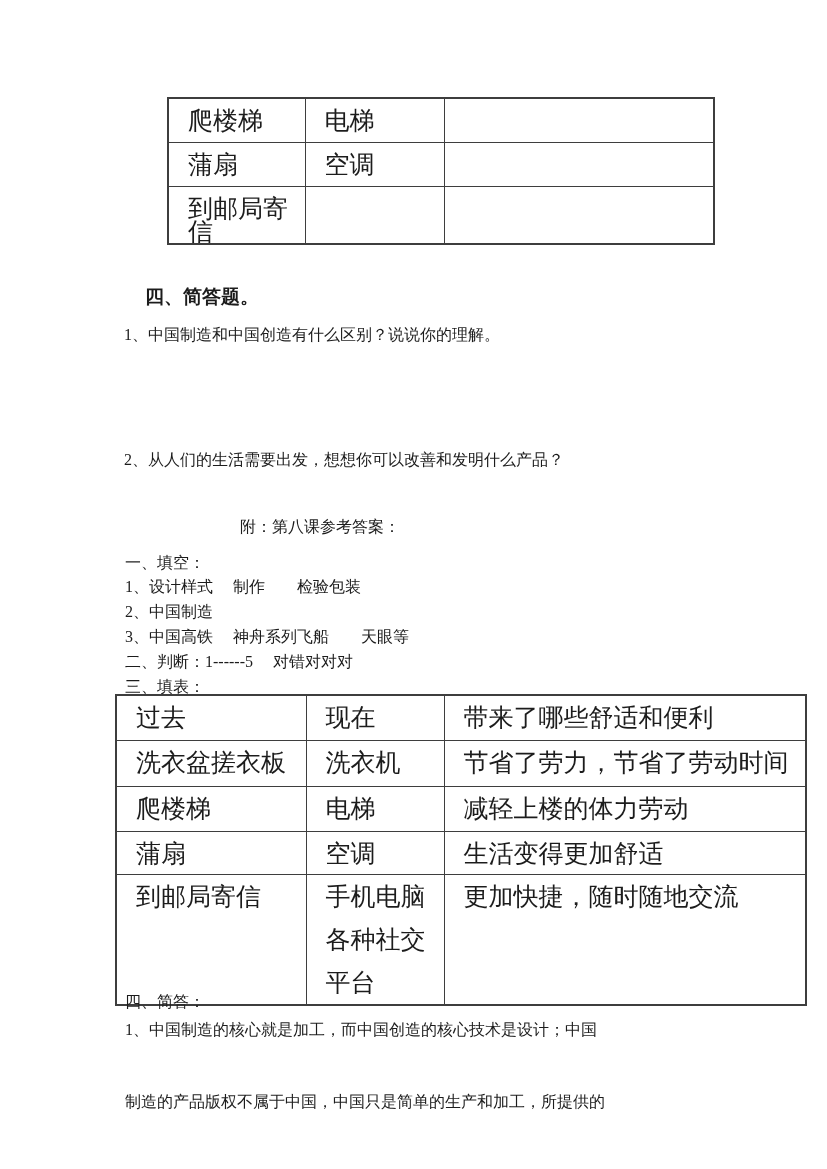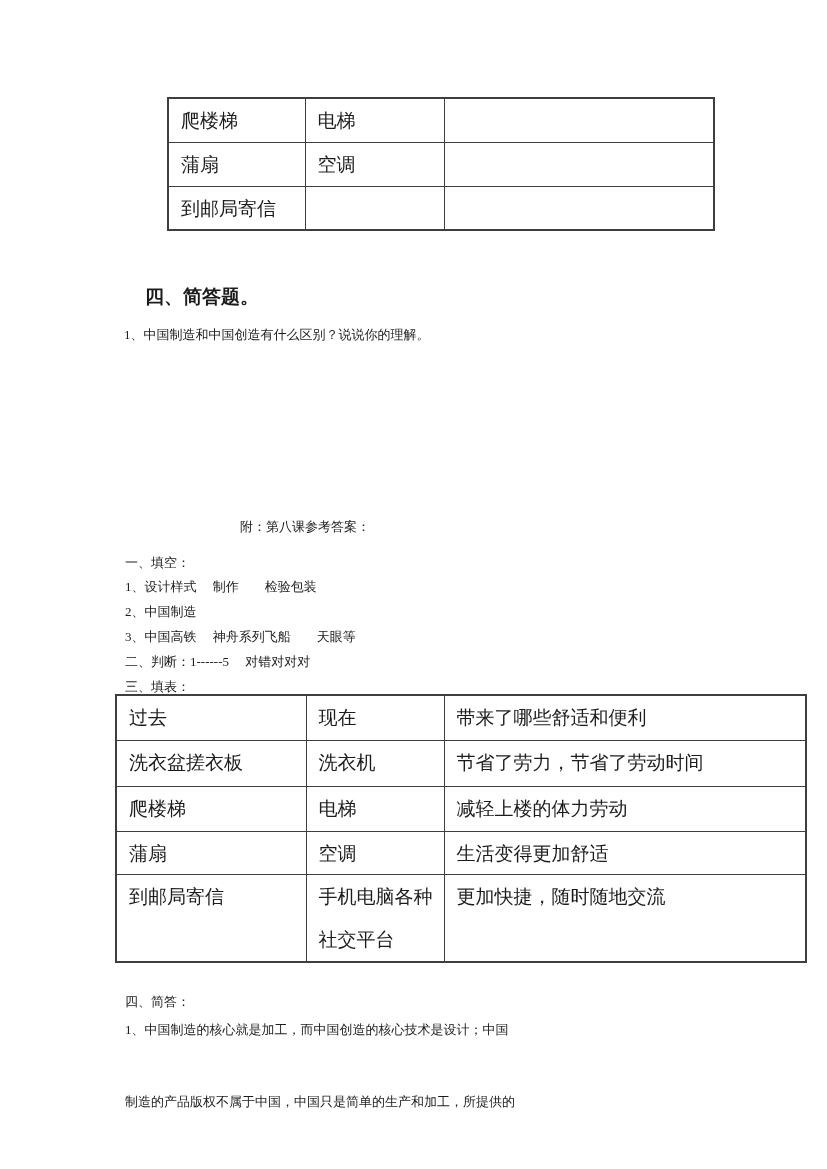--- a/index.html
+++ b/index.html
@@ -6,34 +6,34 @@
   .page {
     position: relative;
     width: 827px;
     height: 1169px;
     background: #ffffff;
     font-family: "Liberation Serif", "DejaVu Serif", serif;
     color: #1c1c1c;
     overflow: hidden;
   }
   .abs { position: absolute; white-space: pre-wrap; }
-  .t19 { font-size: 13px; line-height: 23px; }
+  .t19 { font-size: 16px; line-height: 23px; }
   .t20b { font-size: 19px; line-height: 24px; font-weight: bold; }
 
   table.tbl {
     position: absolute;
     border-collapse: collapse;
     table-layout: fixed;
     border: 2px solid #3e3e3e;
   }
   table.tbl td {
     border: 1px solid #3e3e3e;
     vertical-align: top;
-    padding: 10px 4px 0 12px;
-    font-size: 19px;
+    padding: 10px 4px 0 19px;
+    font-size: 25px;
     line-height: 23px;
     overflow: hidden;
   }
   .top-tbl { left: 167px; top: 97px; width: 548px; }
   .top-tbl tr { height: 44px; }
 
   .ans-tbl { left: 115px; top: 694px; width: 692px; }
   .ans-tbl tr.rh { height: 45px; }
   .ans-tbl tr.r2 { height: 46px; margin-top: 24px; }
   .ans-tbl tr.r4 { height: 43px; }
@@ -65,20 +65,21 @@
       <tr>
         <td>到邮局寄信</td>
         <td></td>
         <td></td>
       </tr>
     </tbody>
   </table>
 
   <div class="abs t20b" style="left:145px; top:285px;">四、简答题。</div>
   <div class="abs t19" style="left:124px; top:323px; width:620px;">1、中国制造和中国创造有什么区别？说说你的理解。</div>
+  <div class="abs t19" style="left:124px; top:448px; width:640px;">2、从人们的生活需要出发，想想你可以改善和发明什么产品？</div>
 
   <div class="abs t19" style="left:240px; top:515px;">附：第八课参考答案：</div>
   <div class="abs t19" style="left:125px; top:551px;">一、填空：</div>
   <div class="abs t19" style="left:125px; top:575px;">1、设计样式　 制作　　检验包装</div>
   <div class="abs t19" style="left:125px; top:600px;">2、中国制造</div>
   <div class="abs t19" style="left:125px; top:625px;">3、中国高铁　 神舟系列飞船　　天眼等</div>
   <div class="abs t19" style="left:125px; top:650px;">二、判断：1------5　 对错对对对</div>
   <div class="abs t19" style="left:125px; top:675px;">三、填表：</div>
 
   <table class="tbl ans-tbl">

